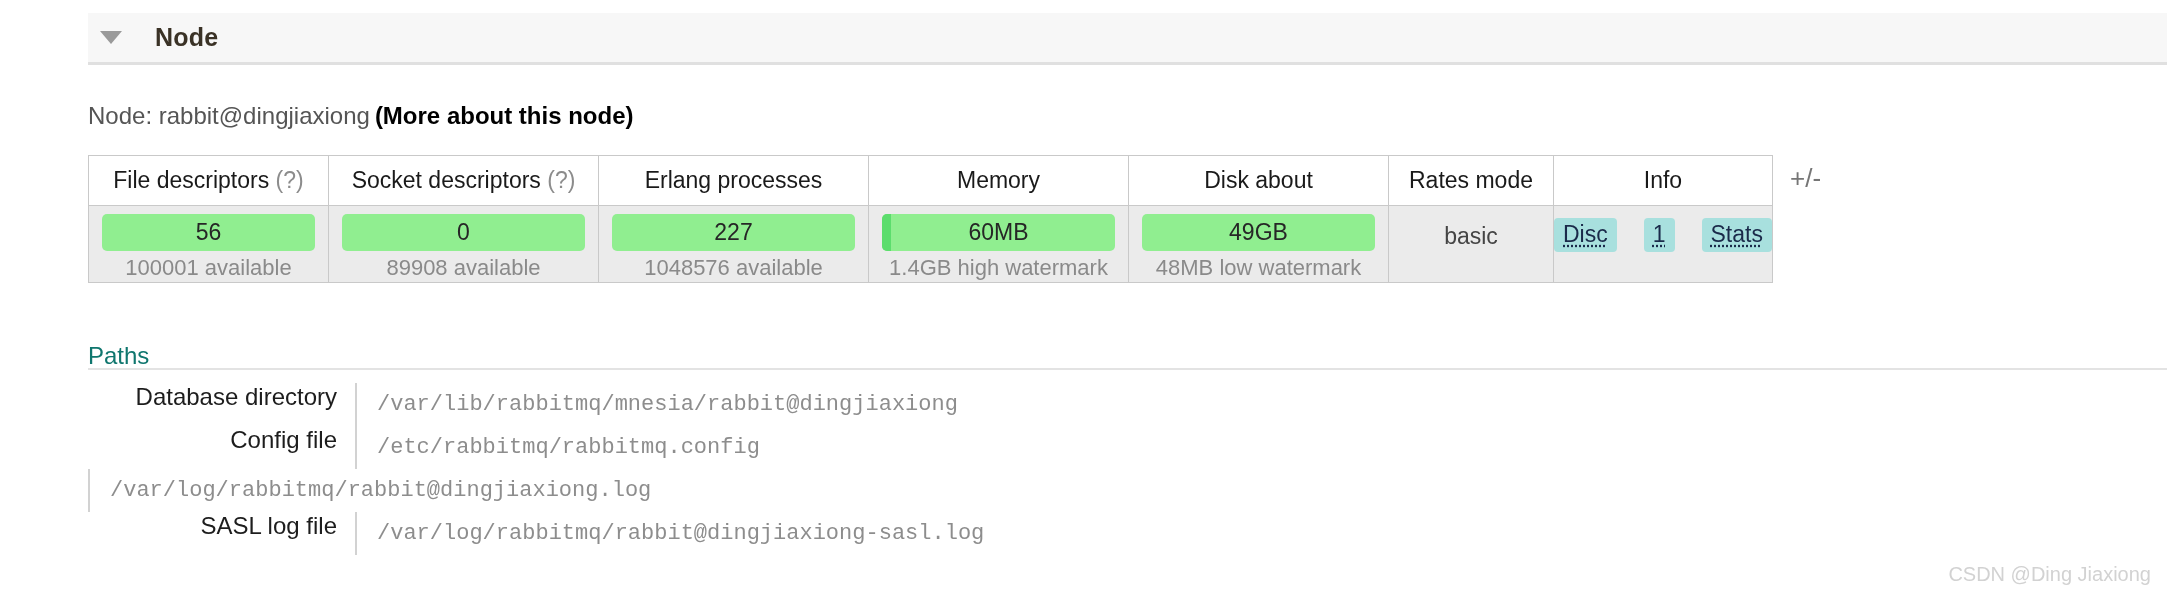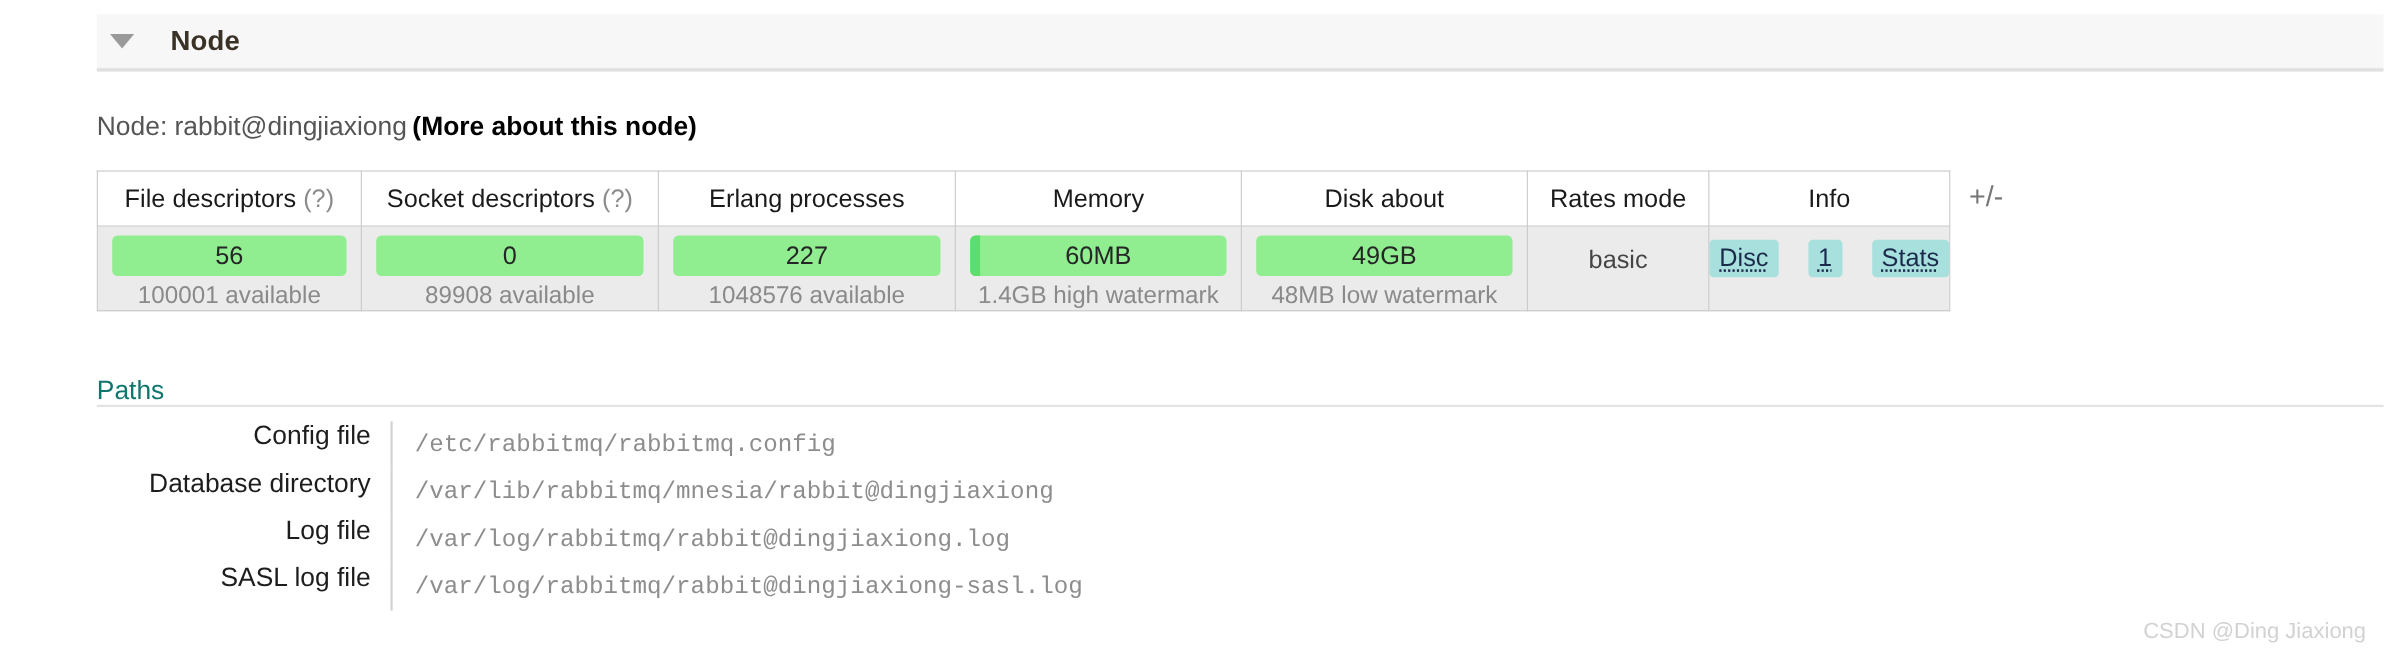--- a/index.html
+++ b/index.html
@@ -299,29 +299,28 @@
       </tr>
     </tbody>
   </table>
 
   <div class="plus-minus">+/-</div>
 
   <div class="paths-title">Paths</div>
   <div class="paths-rule"></div>
   <div class="paths-list">
     <div class="path-row">
+      <div class="path-label">Database directory</div>
+      <div class="path-value">/var/lib/rabbitmq/mnesia/rabbit@dingjiaxiong</div>
+    </div>
+    <div class="path-row">
       <div class="path-label">Config file</div>
       <div class="path-value">/etc/rabbitmq/rabbitmq.config</div>
     </div>
     <div class="path-row">
-      <div class="path-label">Database directory</div>
-      <div class="path-value">/var/lib/rabbitmq/mnesia/rabbit@dingjiaxiong</div>
-    </div>
-    <div class="path-row">
-      <div class="path-label">Log file</div>
       <div class="path-value">/var/log/rabbitmq/rabbit@dingjiaxiong.log</div>
     </div>
     <div class="path-row">
       <div class="path-label">SASL log file</div>
       <div class="path-value">/var/log/rabbitmq/rabbit@dingjiaxiong-sasl.log</div>
     </div>
   </div>
 
   <div class="watermark">CSDN @Ding Jiaxiong</div>
 

